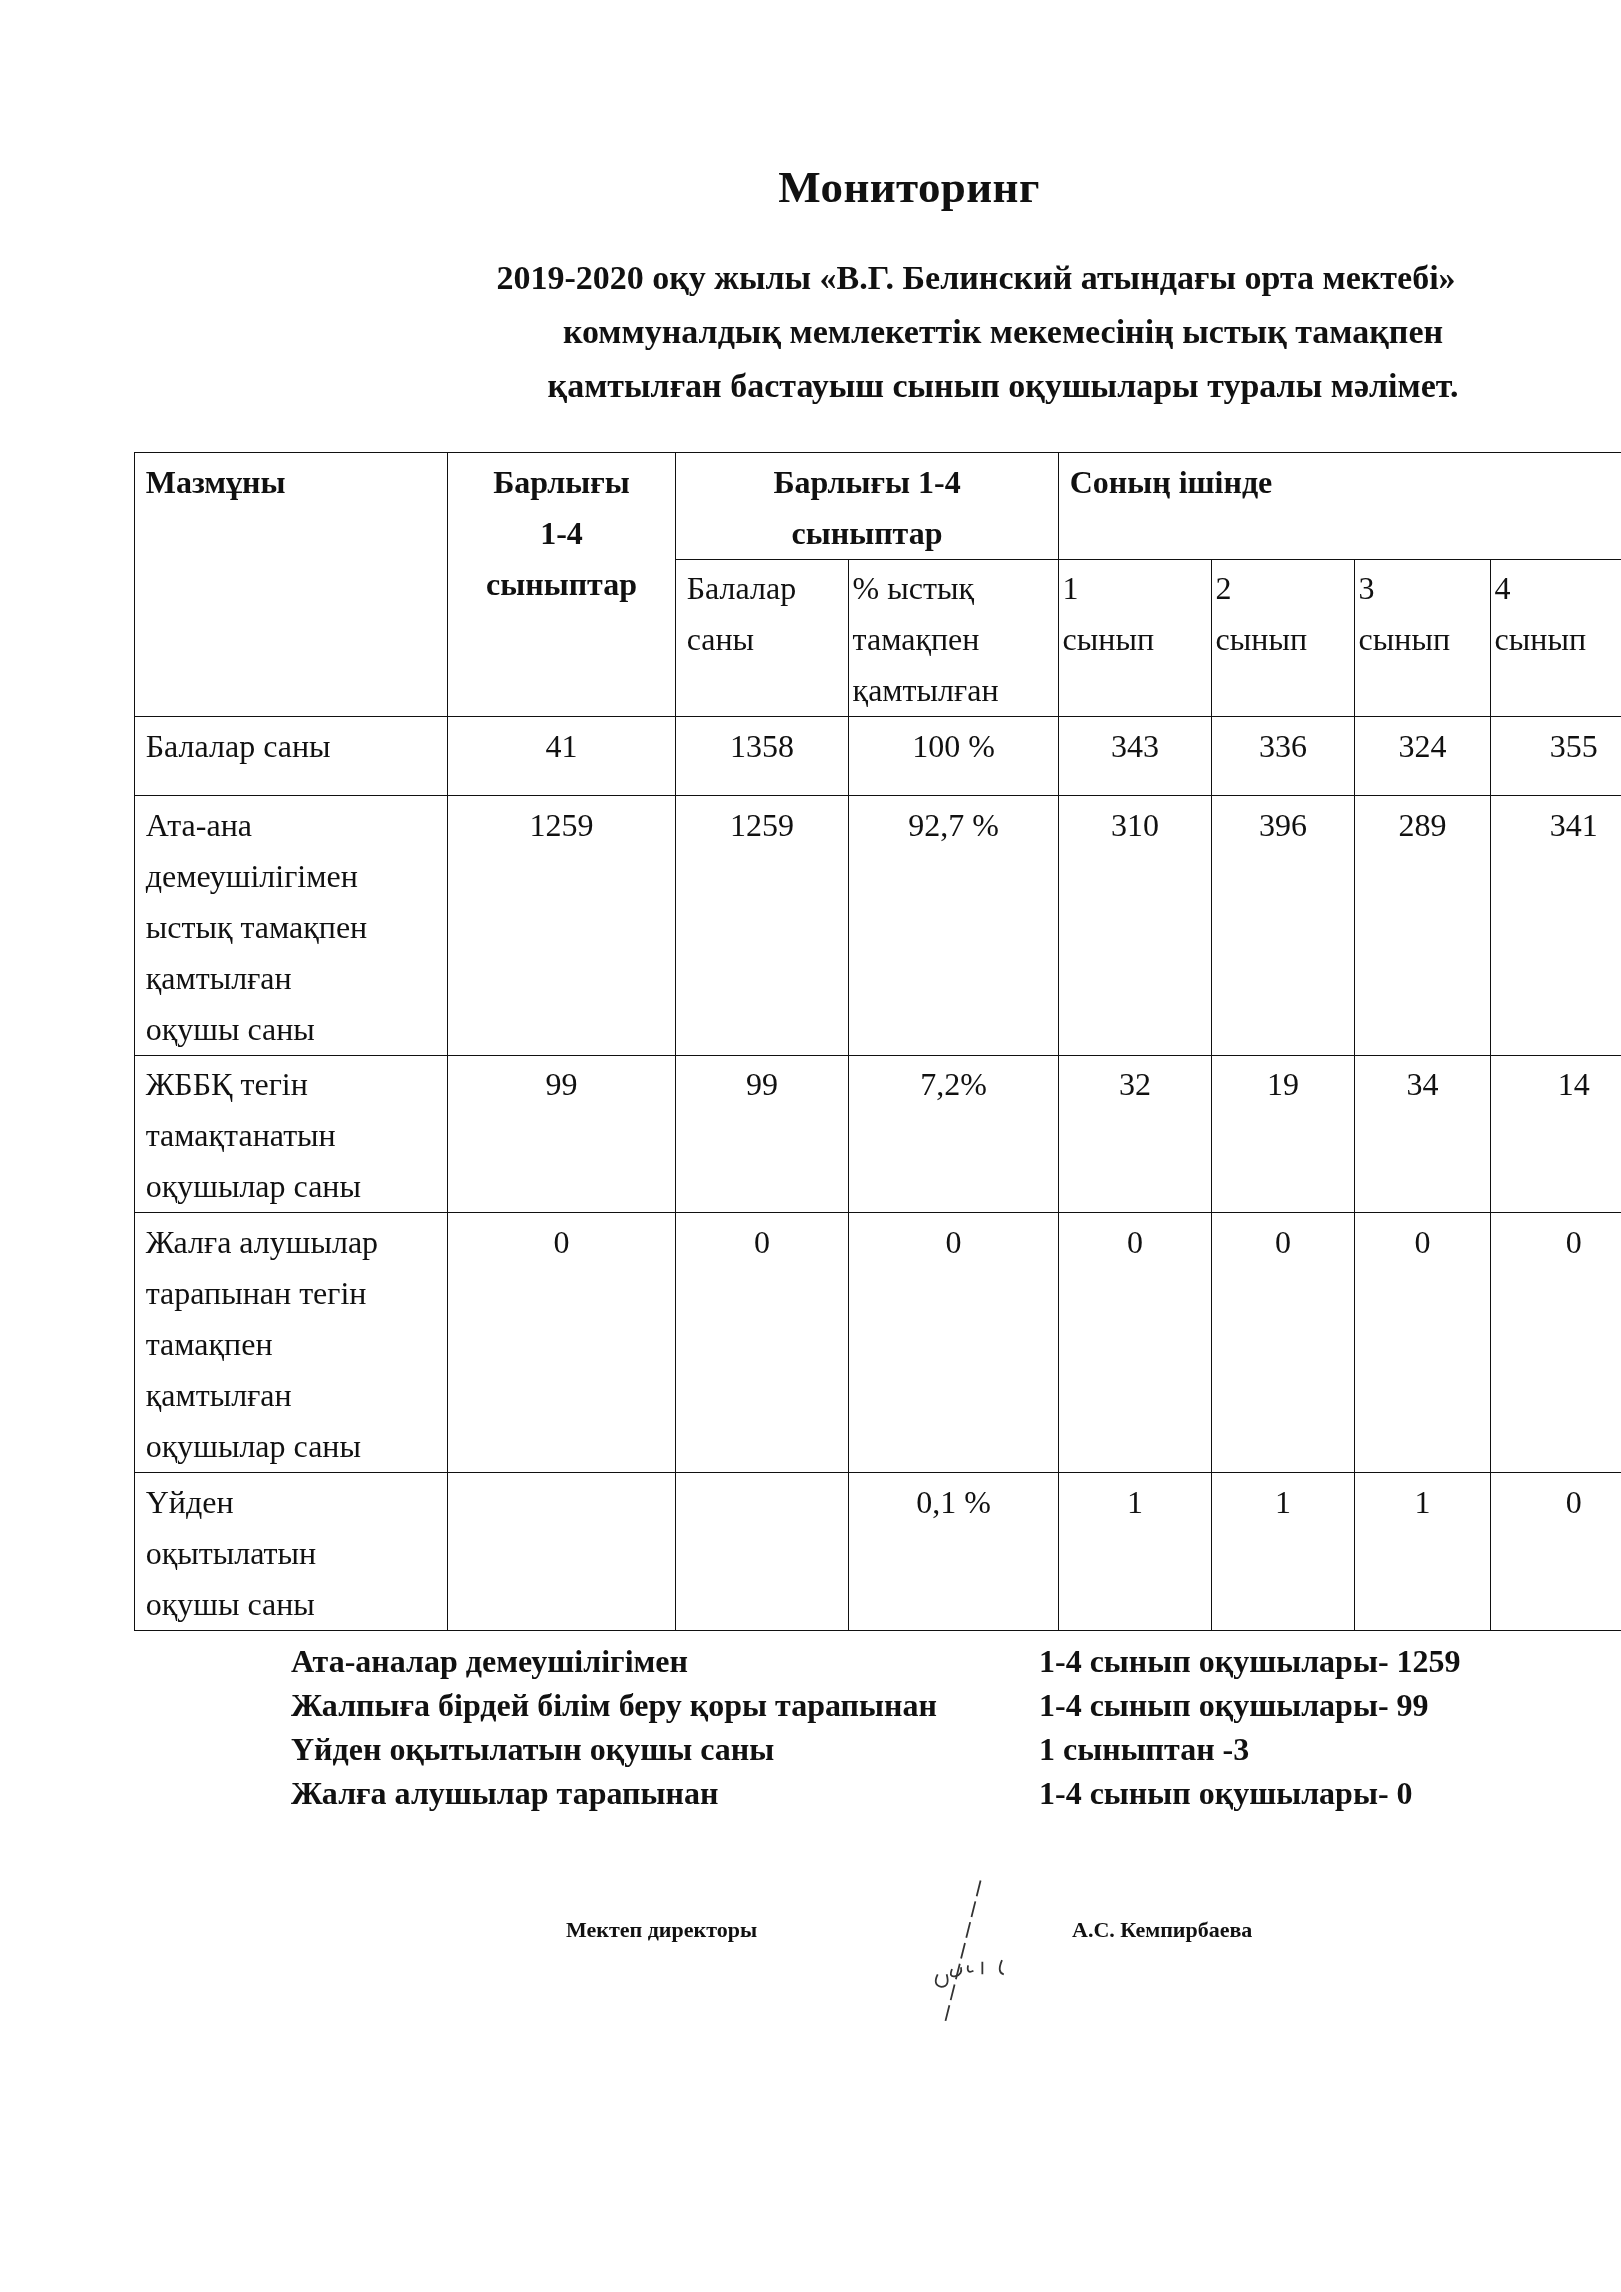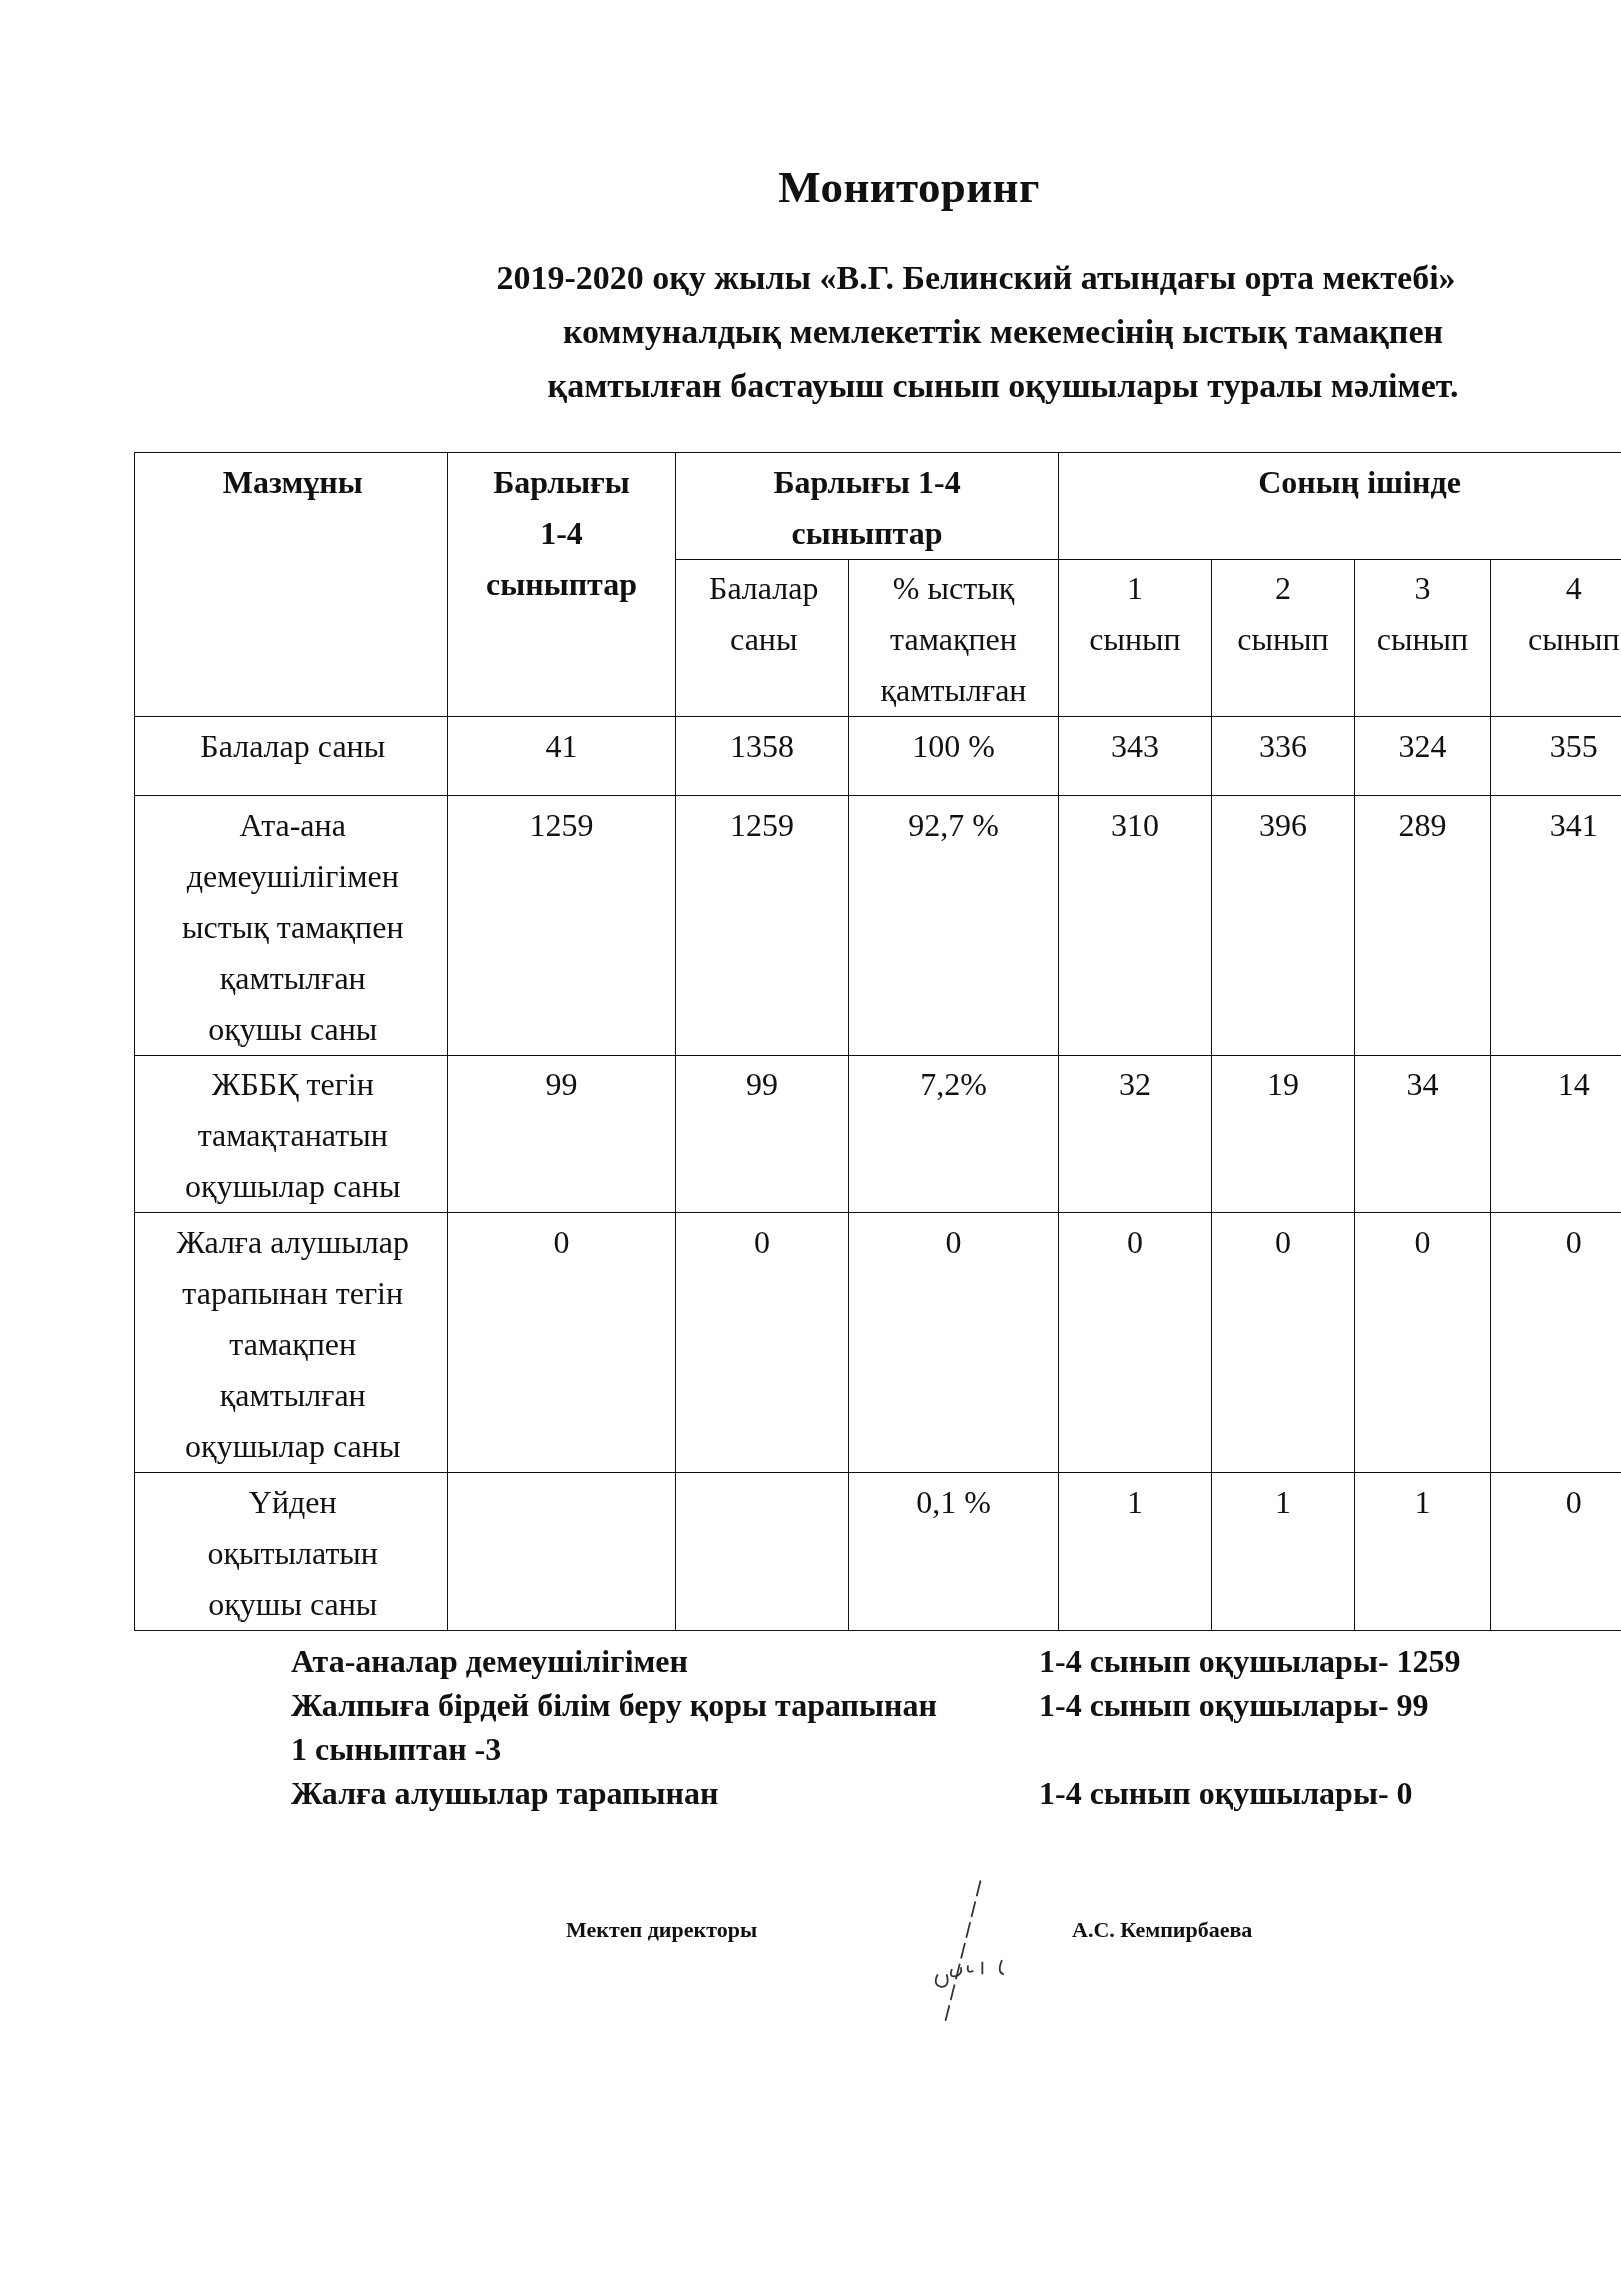--- a/index.html
+++ b/index.html
@@ -9,21 +9,21 @@
            font-size:45px; font-weight:bold; letter-spacing:0.4px; }
   .subtitle { position:absolute; left:394px; width:1164px; top:251px; text-align:center;
               font-size:34px; font-weight:bold; line-height:54px; }
   .subtitle div { white-space:nowrap; }
   .subtitle .l2 { padding-left:54px; }
   .subtitle .l3 { padding-left:54px; }
 
   table.monitor { position:absolute; left:134px; top:452px; border-collapse:collapse;
                   table-layout:fixed; width:1522px; }
   table.monitor td, table.monitor th { border:1.8px solid #111; vertical-align:top;
-                  padding:3.6px 7.2px 0 10.7px; font-size:32px; line-height:51px; font-weight:normal;text-align:center; }
+                  padding:3.6px 7.2px 0 10.7px; font-size:32px; line-height:51px; font-weight:normal; }
   table.monitor th { font-weight:bold; }
   .c { text-align:center; padding-left:3.6px !important; padding-right:3.6px !important; }
   .b { font-weight:bold; }
   .hdr-label { text-align:left; }
   .hdr-sub { font-weight:normal !important; text-align:left; }
   .hdr-sub.c { }
   .noright { border-right:none !important; }
 
   .summary { position:absolute; left:291px; top:1639px; font-size:32px; line-height:44px;font-weight:bold; }
   .summary .row { display:flex; white-space:nowrap; }
@@ -176,20 +176,21 @@
 <div class="summary">
   <div class="row">
       <span class="k">Ата-аналар демеушілігімен</span>
       <span class="v">1-4 сынып оқушылары- 1259</span>
     </div>
   <div class="row">
       <span class="k">Жалпыға бірдей білім беру қоры тарапынан</span>
       <span class="v">1-4 сынып оқушылары- 99</span>
     </div>
   <div class="row">
+      <span class="k">Үйден оқытылатын оқушы саны</span>
       <span class="v">1 сыныптан -3</span>
     </div>
   <div class="row">
       <span class="k">Жалға алушылар тарапынан</span>
       <span class="v">1-4 сынып оқушылары- 0</span>
     </div>
 </div>
 
 <div class="sign">
   <span>Мектеп директоры</span>

